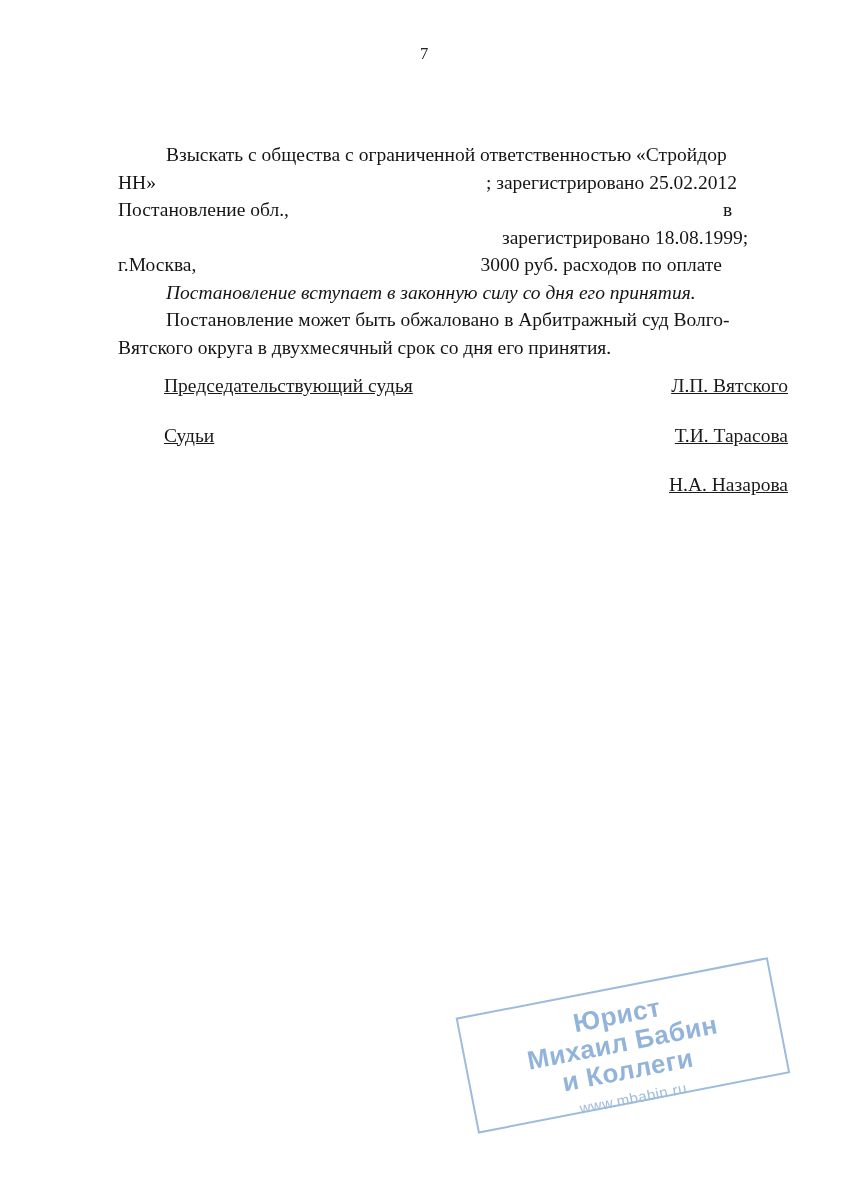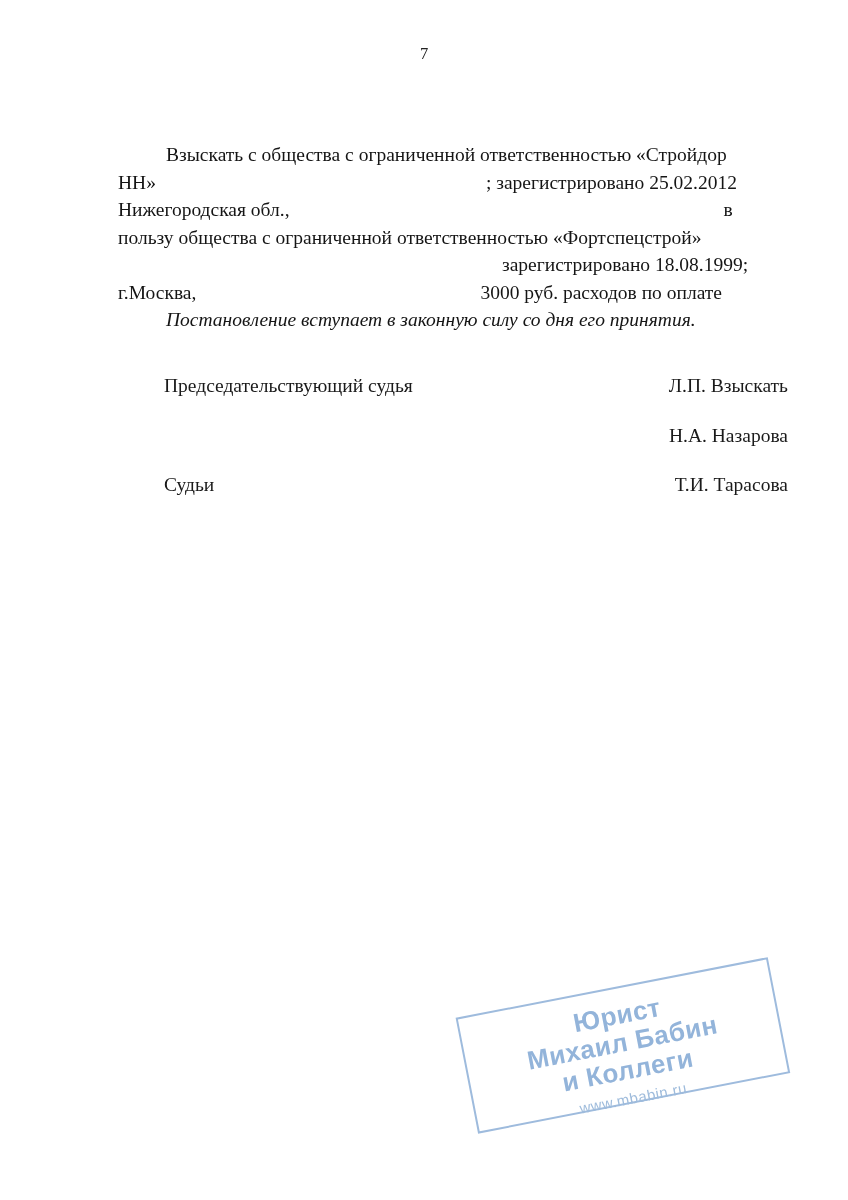--- a/index.html
+++ b/index.html
@@ -63,20 +63,21 @@
   .gap-md { display: inline-block; width: 250px; }
   .gap-lg { display: inline-block; width: 330px; }
 
   .signatures {
     position: absolute;
     top: 372px;
     left: 118px;
     width: 670px;
     font-size: 19.5px;
     line-height: 27.5px;
+    text-decoration: underline;
   }
 
   .sig-row {
     display: flex;
     justify-content: space-between;
     align-items: baseline;
   }
 
   .sig-row + .sig-row {
     margin-top: 22px;
@@ -147,50 +148,55 @@
   <div class="body-text">
 
     <div class="para">
       <span class="gapline">
         <span style="display:inline-block;width:48px"></span><span>Взыскать с общества с ограниченной ответственностью «Стройдор</span>
       </span>
       <span class="gapline">
         <span>НН»</span><span class="gap-lg"></span><span>; зарегистрировано 25.02.2012</span>
       </span>
       <span class="gapline">
-        <span>Нижегородская обл.,</span><span class="gap-lg"></span><span style="display:inline-block;width:104px"></span><span>в</span>
-      </span>
-      <span class="gapline">
-        <span>пользу  общества  с  ограниченной  ответственностью  «Фортспецстрой»</span>
+        <span>Постановление обл.,</span><span class="gap-lg"></span><span style="display:inline-block;width:104px"></span><span>в</span>
       </span>
       <span class="gapline">
         <span class="gap-md"></span><span style="display:inline-block;width:134px"></span><span>зарегистрировано  18.08.1999;</span>
       </span>
       <span class="gapline">
         <span>г.Москва,</span><span class="gap-md"></span><span style="display:inline-block;width:34px"></span><span>3000  руб.  расходов  по  оплате</span>
       </span>
     </div>
 
     <div class="para indent">Постановление вступает в законную силу со дня его принятия.</div>
 
+    <div class="para">
+      <span class="gapline">
+        <span style="display:inline-block;width:48px"></span><span>Постановление  может  быть  обжаловано  в  Арбитражный  суд  Волго-</span>
+      </span>
+      <span class="gapline">
+        <span>Вятского округа в двухмесячный срок со дня его принятия.</span>
+      </span>
+    </div>
 
   </div>
 
   <div class="signatures">
     <div class="sig-row">
       <span class="sig-role">Председательствующий судья</span>
-      <span class="sig-name">Л.П. Взыскать</span>
+      <span class="sig-name">Л.П. Вятского</span>
+    </div>
+    <div class="sig-row">
+      <span class="sig-role">Судьи</span>
+      <span class="sig-name">Т.И. Тарасова</span>
     </div>
     <div class="sig-row">
       <span class="sig-role"></span>
       <span class="sig-name">Н.А. Назарова</span>
-    </div>
-    <div class="sig-row">
-      <span class="sig-role">Судьи</span>
-      <span class="sig-name">Т.И. Тарасова</span>
     </div>
   </div>
 
   <div class="watermark">
     <div class="wm-frame"></div>
     <div class="wm-text">
       <div>Юрист</div>
       <div class="wm-line2">Михаил Бабин</div>
       <div class="wm-line3">и Коллеги</div>
     </div>

